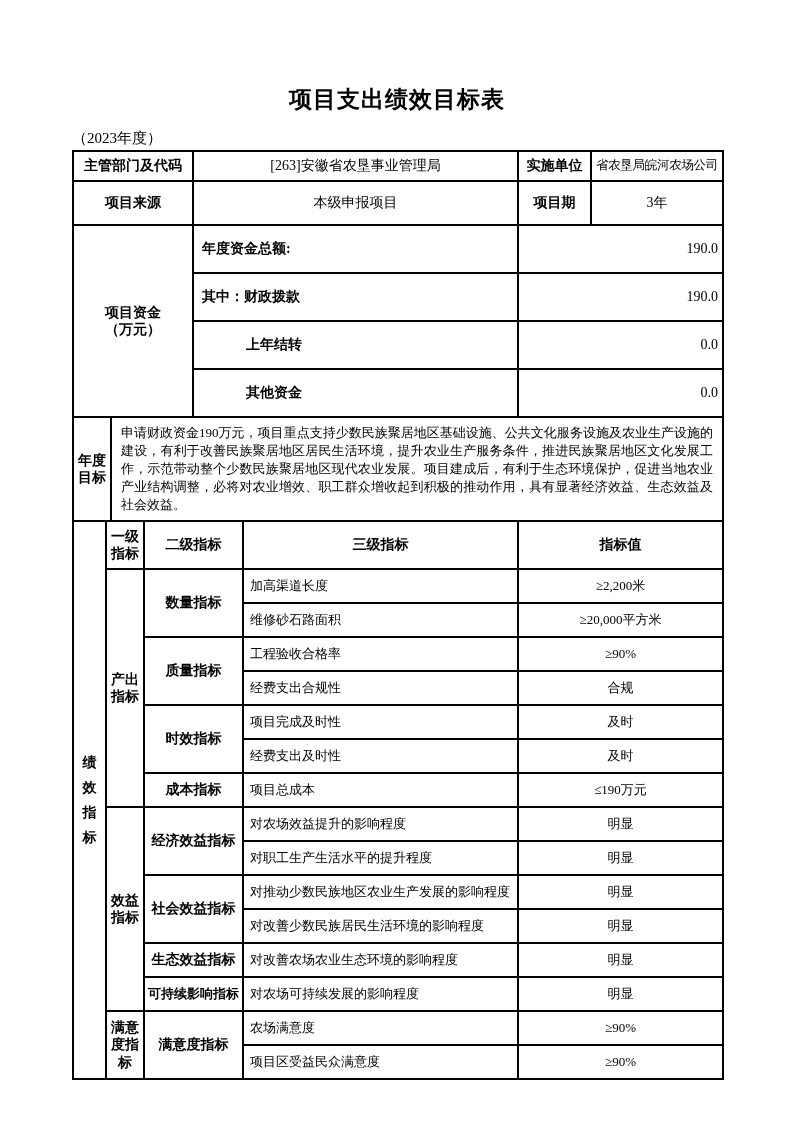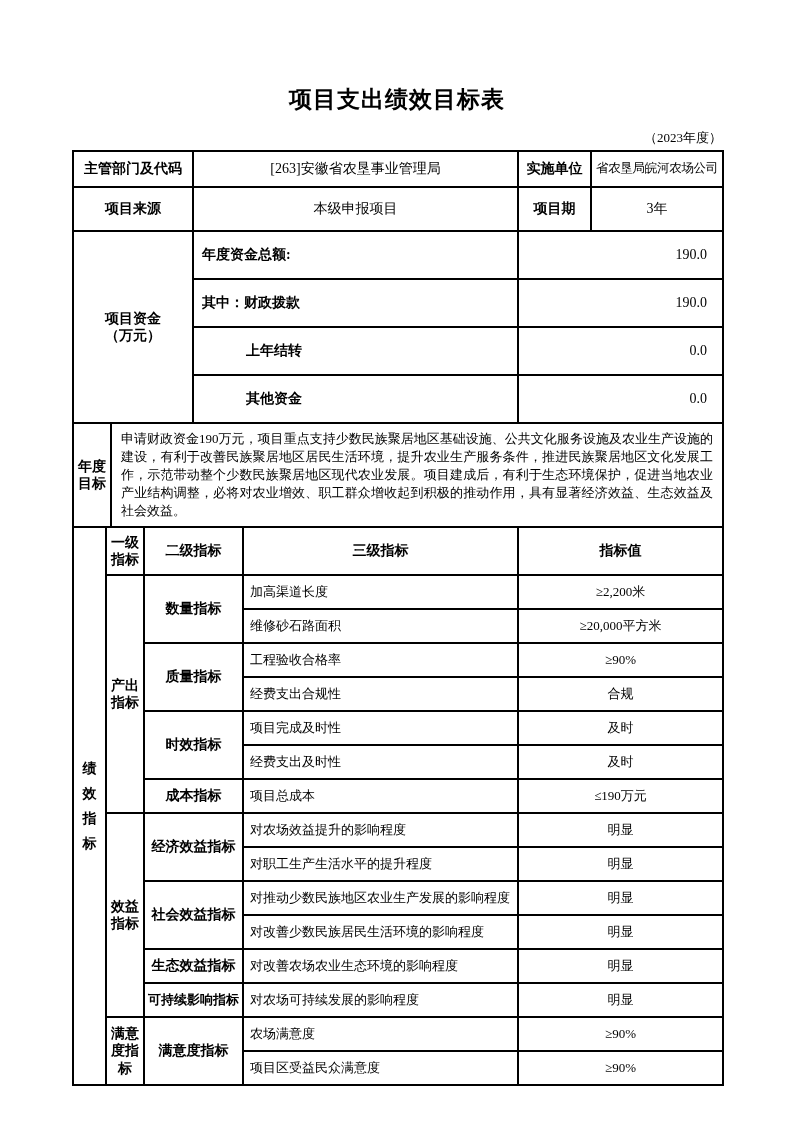--- a/index.html
+++ b/index.html
@@ -7,52 +7,52 @@
     width:794px;height:1122px;background:#ffffff;overflow:hidden;
     font-family:"Liberation Serif","DejaVu Serif",serif;
     color:#000;
   }
   .sheet{width:650px;margin:0 auto;padding-top:88px;}
   .doc-title{
     text-align:center;font-size:23px;font-weight:700;line-height:24px;
     margin:0;letter-spacing:1px;
   }
   .doc-subtitle{
-    text-align:right;font-size:13px;font-weight:400;line-height:14px;
+    text-align:left;font-size:15px;font-weight:400;line-height:14px;
     margin:19px 0 5px 0;
   }
   table{
     border-collapse:collapse;table-layout:fixed;width:650px;
   }
   table + table{margin-top:-2px;}
   td{
     border:2px solid #000;font-size:14px;line-height:1.25;
     text-align:center;vertical-align:middle;padding:2px 4px;
     box-sizing:border-box;overflow:hidden;
   }
   .lbl{font-weight:700;}
   .left{text-align:left;padding-left:8px;}
-  .right{text-align:right;padding-right:15px;}
+  .right{text-align:right;padding-right:4px;}
   .indent{padding-left:52px;}
   .prewrap{white-space:pre-line;}
   .goal-text{
     font-size:13px;line-height:18px;text-align:justify;
     padding:6px 9px;vertical-align:middle;font-weight:400;margin-top:15px;
   }
   .vert{
     width:1.1em;margin:0 auto;word-break:break-all;line-height:1.8;
     font-weight:700;font-size:14px;
   }
   .wrapcell{word-break:break-all;}
   .l3{font-size:13px;text-align:left;padding-left:6px;font-weight:400;}
   .val{font-size:13px;font-weight:400;}
   .small{font-size:12.5px;letter-spacing:-0.3px;}
   
   .r26 td{height:26px;}
-  .r30 td{height:36px;text-align:center;}
+  .r30 td{height:30px;text-align:center;}
   .r27 td{height:44px;}
   .r32 td{height:48px;}
   .r93 td{height:93px;}
   .r48 td{height:48px;}
   .r34 td{height:34px;}
 </style>
 </head>
 <body>
 
 <div class="sheet">

